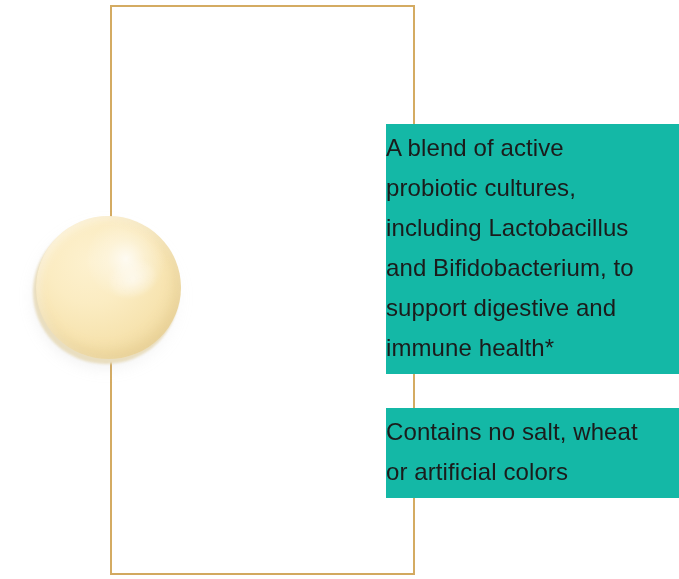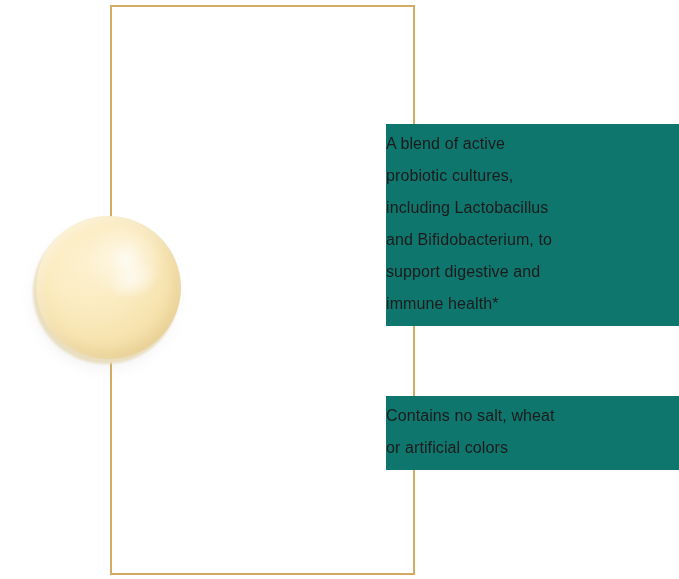--- a/index.html
+++ b/index.html
@@ -96,37 +96,37 @@
         rgba(255,255,255,0.60) 0%,
         rgba(255,255,255,0.22) 52%,
         rgba(255,255,255,0) 100%);
     transform: rotate(-18deg);
     filter: blur(2px);
   }
 
   
   .copy {
     position: absolute;
-    background: #0f766e;
+    background: #14b8a6;
     color: #1b1b1b;
-    font-size: 16px;
+    font-size: 24px;
     font-weight: 300;
-    line-height: 32px;
+    line-height: 40px;
     letter-spacing: 0.1px;
     white-space: pre-line;
   }
   #copy-primary {
     left: 386px;
     top: 124px;
     width: 293px;
     padding: 4px 0 6px 0;
   }
   #copy-secondary {
     left: 386px;
-    top: 396px;
+    top: 408px;
     width: 293px;
     padding: 4px 0 6px 0;
   }
 </style>
 </head>
 <body>
 
 <div id="stage">
 
   <div class="gold-frame"></div>

